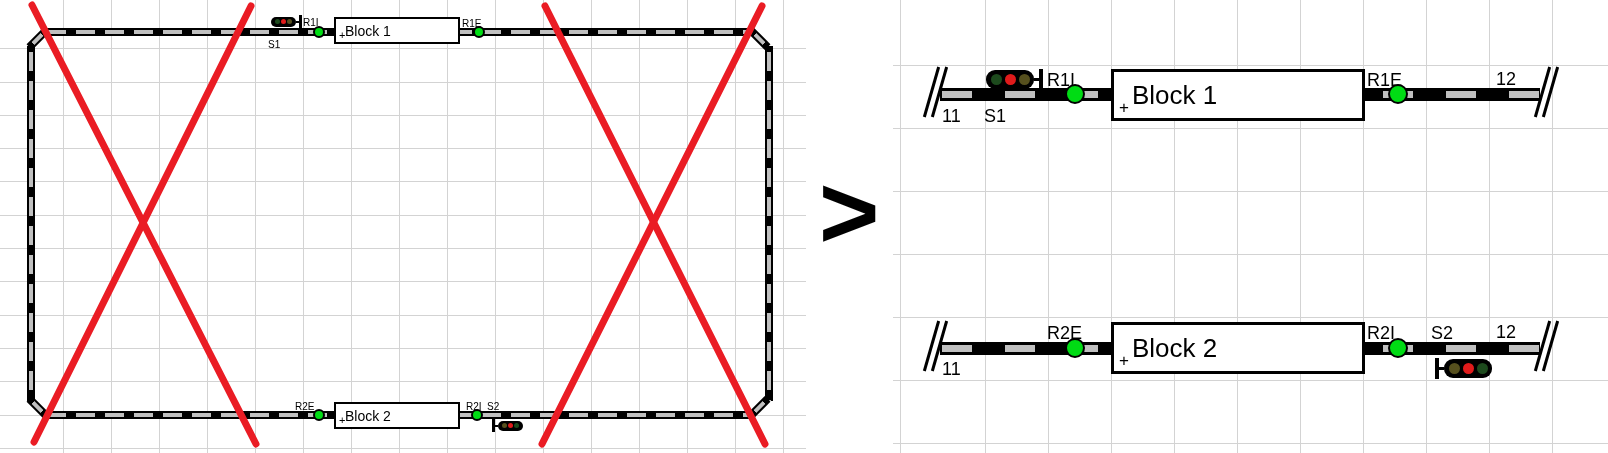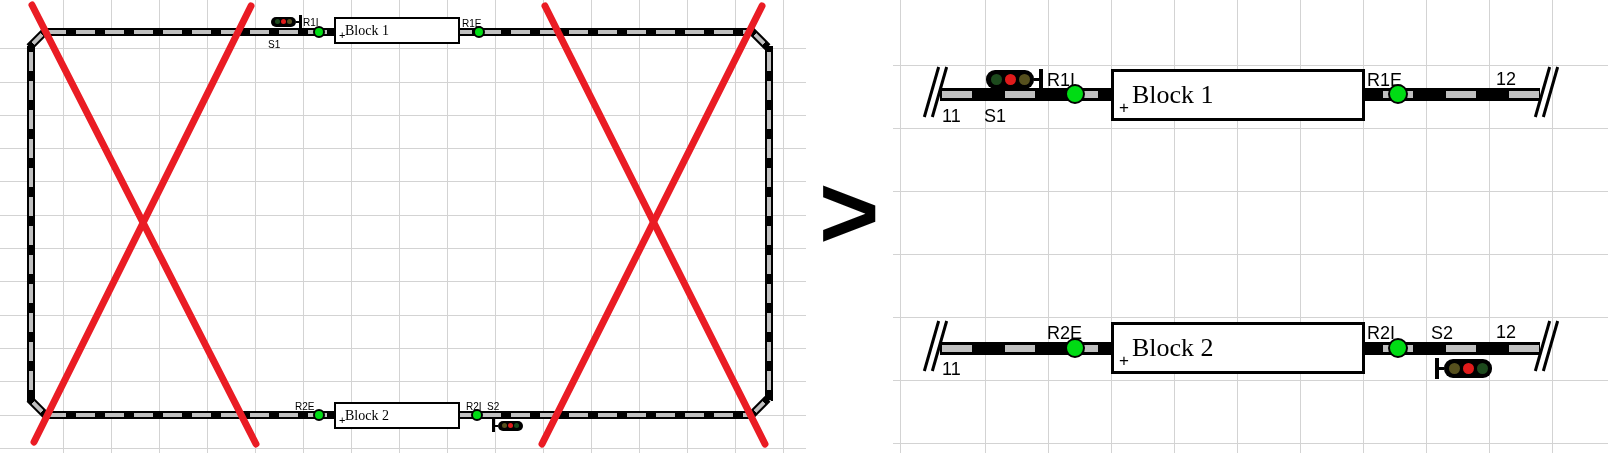--- a/index.html
+++ b/index.html
@@ -34,21 +34,21 @@
   .corner{position:absolute;width:23px;height:8px;background-color:#000;
     background-image:linear-gradient(to right,#000 0 5px,#c0c0c0 5px 18px,#000 18px);
     background-size:100% 4px;background-position:0 2px;background-repeat:no-repeat;}
   .trk-lg{position:absolute;height:13px;background-color:#000;
     background-image:repeating-linear-gradient(to right,#c0c0c0 0 30px,#000 30px 63px);
     background-size:100% 7px;background-position:2px 3px;background-repeat:no-repeat;}
   
   .blk{position:absolute;box-sizing:border-box;background:#fff;}
   .blk-sm{width:126px;height:27px;border:2px solid #000;}
   .blk-lg{width:254px;height:52px;border:3px solid #000;}
-  .blk-label{position:absolute;left:0;top:0;right:0;bottom:0;display:flex;align-items:center;font-family:Liberation Serif, serif;}
+  .blk-label{position:absolute;left:0;top:0;right:0;bottom:0;display:flex;align-items:center;}
   .blk-sm .blk-label{padding-left:9px;font-size:14px;}
   .blk-lg .blk-label{padding-left:18px;font-size:26px;}
   .blk-plus{position:absolute;line-height:1;}
   .blk-sm .blk-plus{left:3px;bottom:1px;font-size:11px;}
   .blk-lg .blk-plus{left:5px;bottom:2px;font-size:17px;}
   
   .sens{position:absolute;box-sizing:border-box;border-radius:50%;background:#00dc14;border:2px solid #000;}
   .sens-sm{width:12px;height:12px;}
   .sens-lg{width:20px;height:20px;border-width:2.5px;}
   

